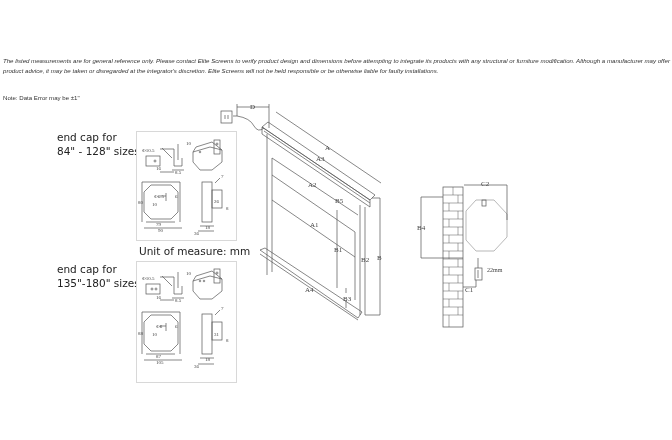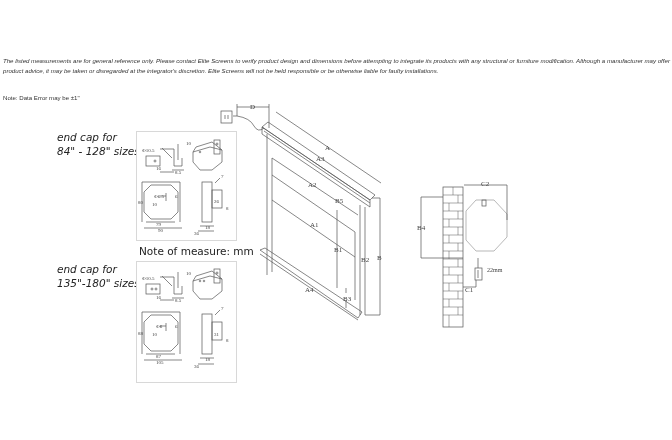--- a/index.html
+++ b/index.html
@@ -1,19 +1,19 @@
 <!DOCTYPE html>
 <html><head>
 <meta charset="utf-8">
 <style>
   html, body { margin: 0; padding: 0; background: #ffffff; }
   body { width: 672px; height: 440px; position: relative; overflow: hidden; font-family: "Liberation Sans", sans-serif; color: #222; }
   .disclaimer { position: absolute; left: 3px; top: 56px; width: 668px; font-size: 6.1px; line-height: 9.6px; font-style: italic; color: #333; }
   .note { position: absolute; left: 3px; top: 94px; font-size: 6.1px; color: #333; }
-  .label { position: absolute; font-size: 10.5px; line-height: 14px; color: #222; font-family: "DejaVu Sans", sans-serif; font-style: italic; }
+  .label { position: absolute; font-size: 10.5px; line-height: 14px; color: #222; font-family: "DejaVu Sans", sans-serif; }
   .unit { position: absolute; font-size: 10.5px; color: #222; font-family: "DejaVu Sans", sans-serif; }
   .box { position: absolute; border: 1px solid #d8d8d8; background: #fff; }
   svg { position: absolute; left: 0; top: 0; }
   svg text { font-family: "Liberation Serif", serif; fill: #444; }
 </style>
 </head>
 <body>
 
 <div class="disclaimer">The listed measurements are for general reference only. Please contact Elite Screens to verify product design and dimensions before attempting to integrate its products with any structural or furniture modification. Although a manufacturer may offer product advice, it may be taken or disregarded at the integrator's discretion. Elite Screens will not be held responsible or be otherwise liable for faulty installations.</div>
 <div class="note">Note: Data Error may be ±1"</div>
@@ -21,21 +21,21 @@
 <div class="label" style="left:57px; top:130px;">
   <div>end cap for</div>
   <div>84" - 128" sizes</div>
 </div>
 <div class="label" style="left:57px; top:262px;">
   <div>end cap for</div>
   <div>135"-180" sizes</div>
 </div>
 
 <div class="box" style="left:136px; top:131px; width:99px; height:108px;"></div>
-<div class="unit" style="left:139px; top:245px;">Note of measure: mm</div>
+<div class="unit" style="left:139px; top:245px;">Unit of measure: mm</div>
 <div class="box" style="left:136px; top:261px; width:99px; height:120px;"></div>
 
 <svg width="672" height="440" viewBox="0 0 672 440" stroke="#555" fill="none" stroke-width="0.7">
 
   <g>
 
     <rect x="146" y="156" width="14" height="10"></rect>
     <circle cx="155" cy="161" r="1"></circle>
     <line x1="160" y1="149" x2="174" y2="149"></line>
     <line x1="174" y1="149" x2="174" y2="166"></line>

